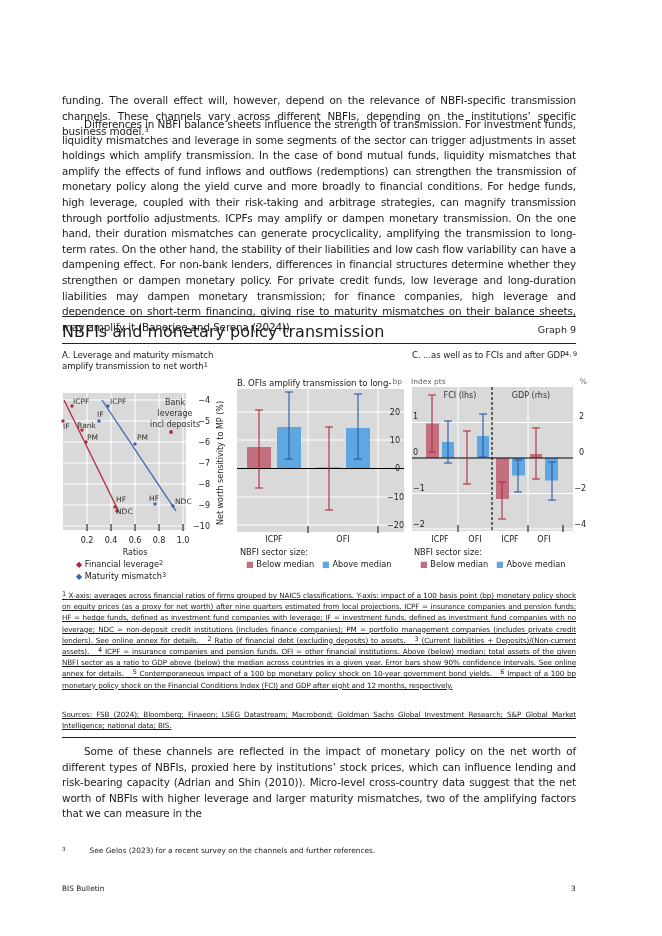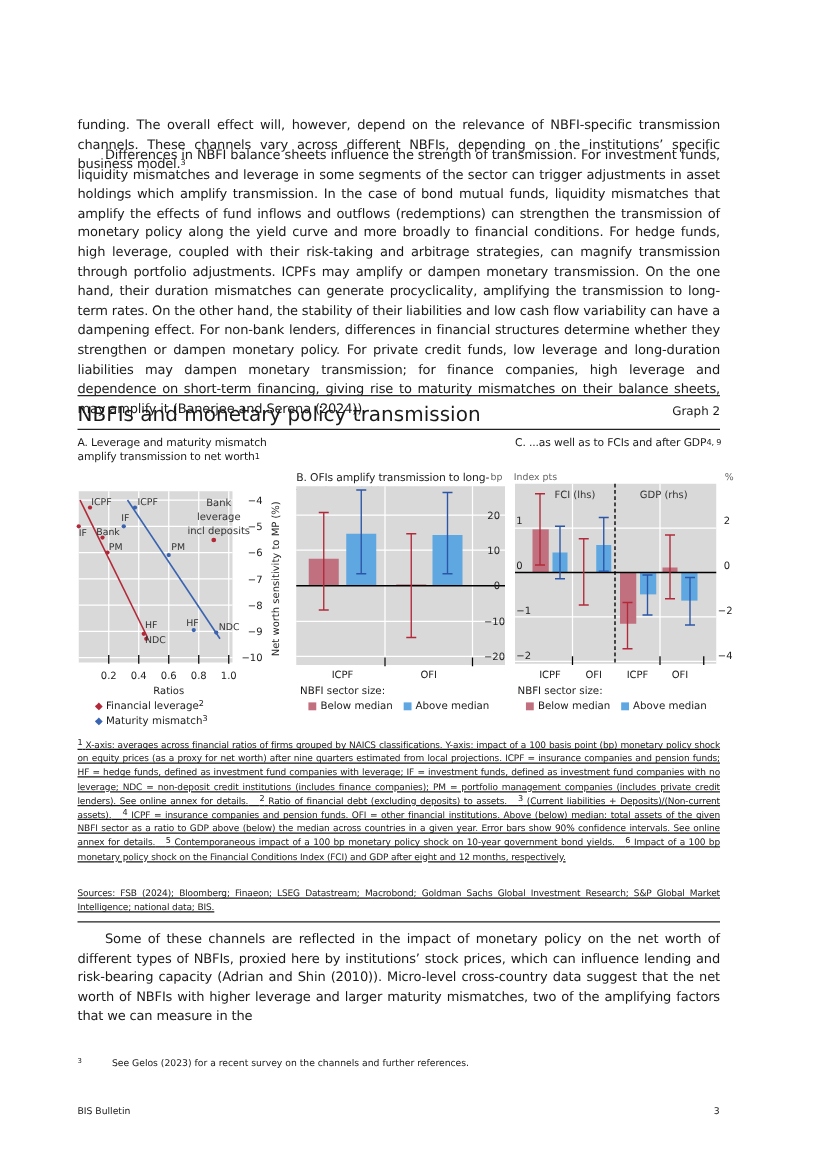--- a/index.html
+++ b/index.html
@@ -18,21 +18,21 @@
   .footer-right { position:absolute; left:571px; top:884px; font-size:7.4px; }
 </style>
 </head>
 <body>
 
 <div class="body-text" style="top:93px;"><span>funding. The overall effect will, however, depend on the relevance of NBFI-specific transmission channels. These channels vary across different NBFIs, depending on the institutions’ specific business model.</span><sup>3</sup></div>
 <div class="body-text indent" style="top:117px;">Differences in NBFI balance sheets influence the strength of transmission. For investment funds, liquidity mismatches and leverage in some segments of the sector can trigger adjustments in asset holdings which amplify transmission. In the case of bond mutual funds, liquidity mismatches that amplify the effects of fund inflows and outflows (redemptions) can strengthen the transmission of monetary policy along the yield curve and more broadly to financial conditions. For hedge funds, high leverage, coupled with their risk-taking and arbitrage strategies, can magnify transmission through portfolio adjustments. ICPFs may amplify or dampen monetary transmission. On the one hand, their duration mismatches can generate procyclicality, amplifying the transmission to long-term rates. On the other hand, the stability of their liabilities and low cash flow variability can have a dampening effect. For non-bank lenders, differences in financial structures determine whether they strengthen or dampen monetary policy. For private credit funds, low leverage and long-duration liabilities may dampen monetary transmission; for finance companies, high leverage and dependence on short-term financing, giving rise to maturity mismatches on their balance sheets, may amplify it (Banerjee and Serena (2024)).</div>
 
 <div class="graph-rule" style="top:316px;"></div>
 <div class="graph-title">NBFIs and monetary policy transmission</div>
-<div class="graph-num">Graph 2</div>
+<div class="graph-num">Graph 9</div>
 <div class="graph-rule" style="top:343px;"></div>
 
 <div class="panel-title" style="left:62px; top:350px; width:170px;"><span>A. Leverage and maturity mismatch amplify transmission to net worth</span><sup>1</sup></div>
 <div class="panel-title" style="left:237px; top:350px; width:170px;margin-top:28px;"><span>B. OFIs amplify transmission to long-term bond yields...</span><sup>4, 5</sup></div>
 <div class="panel-title" style="left:412px; top:350px; width:175px;"><span>C. ...as well as to FCIs and after GDP</span><sup>4, 9</sup></div>
 
 <svg style="position:absolute; left:60px; top:385px;" width="175" height="200">
   <rect x="3" y="8" width="123" height="137" fill="#d9d9d9"></rect>
   <g stroke="#ffffff" stroke-width="1">
     <line x1="3" x2="126" y1="15" y2="15"></line>

